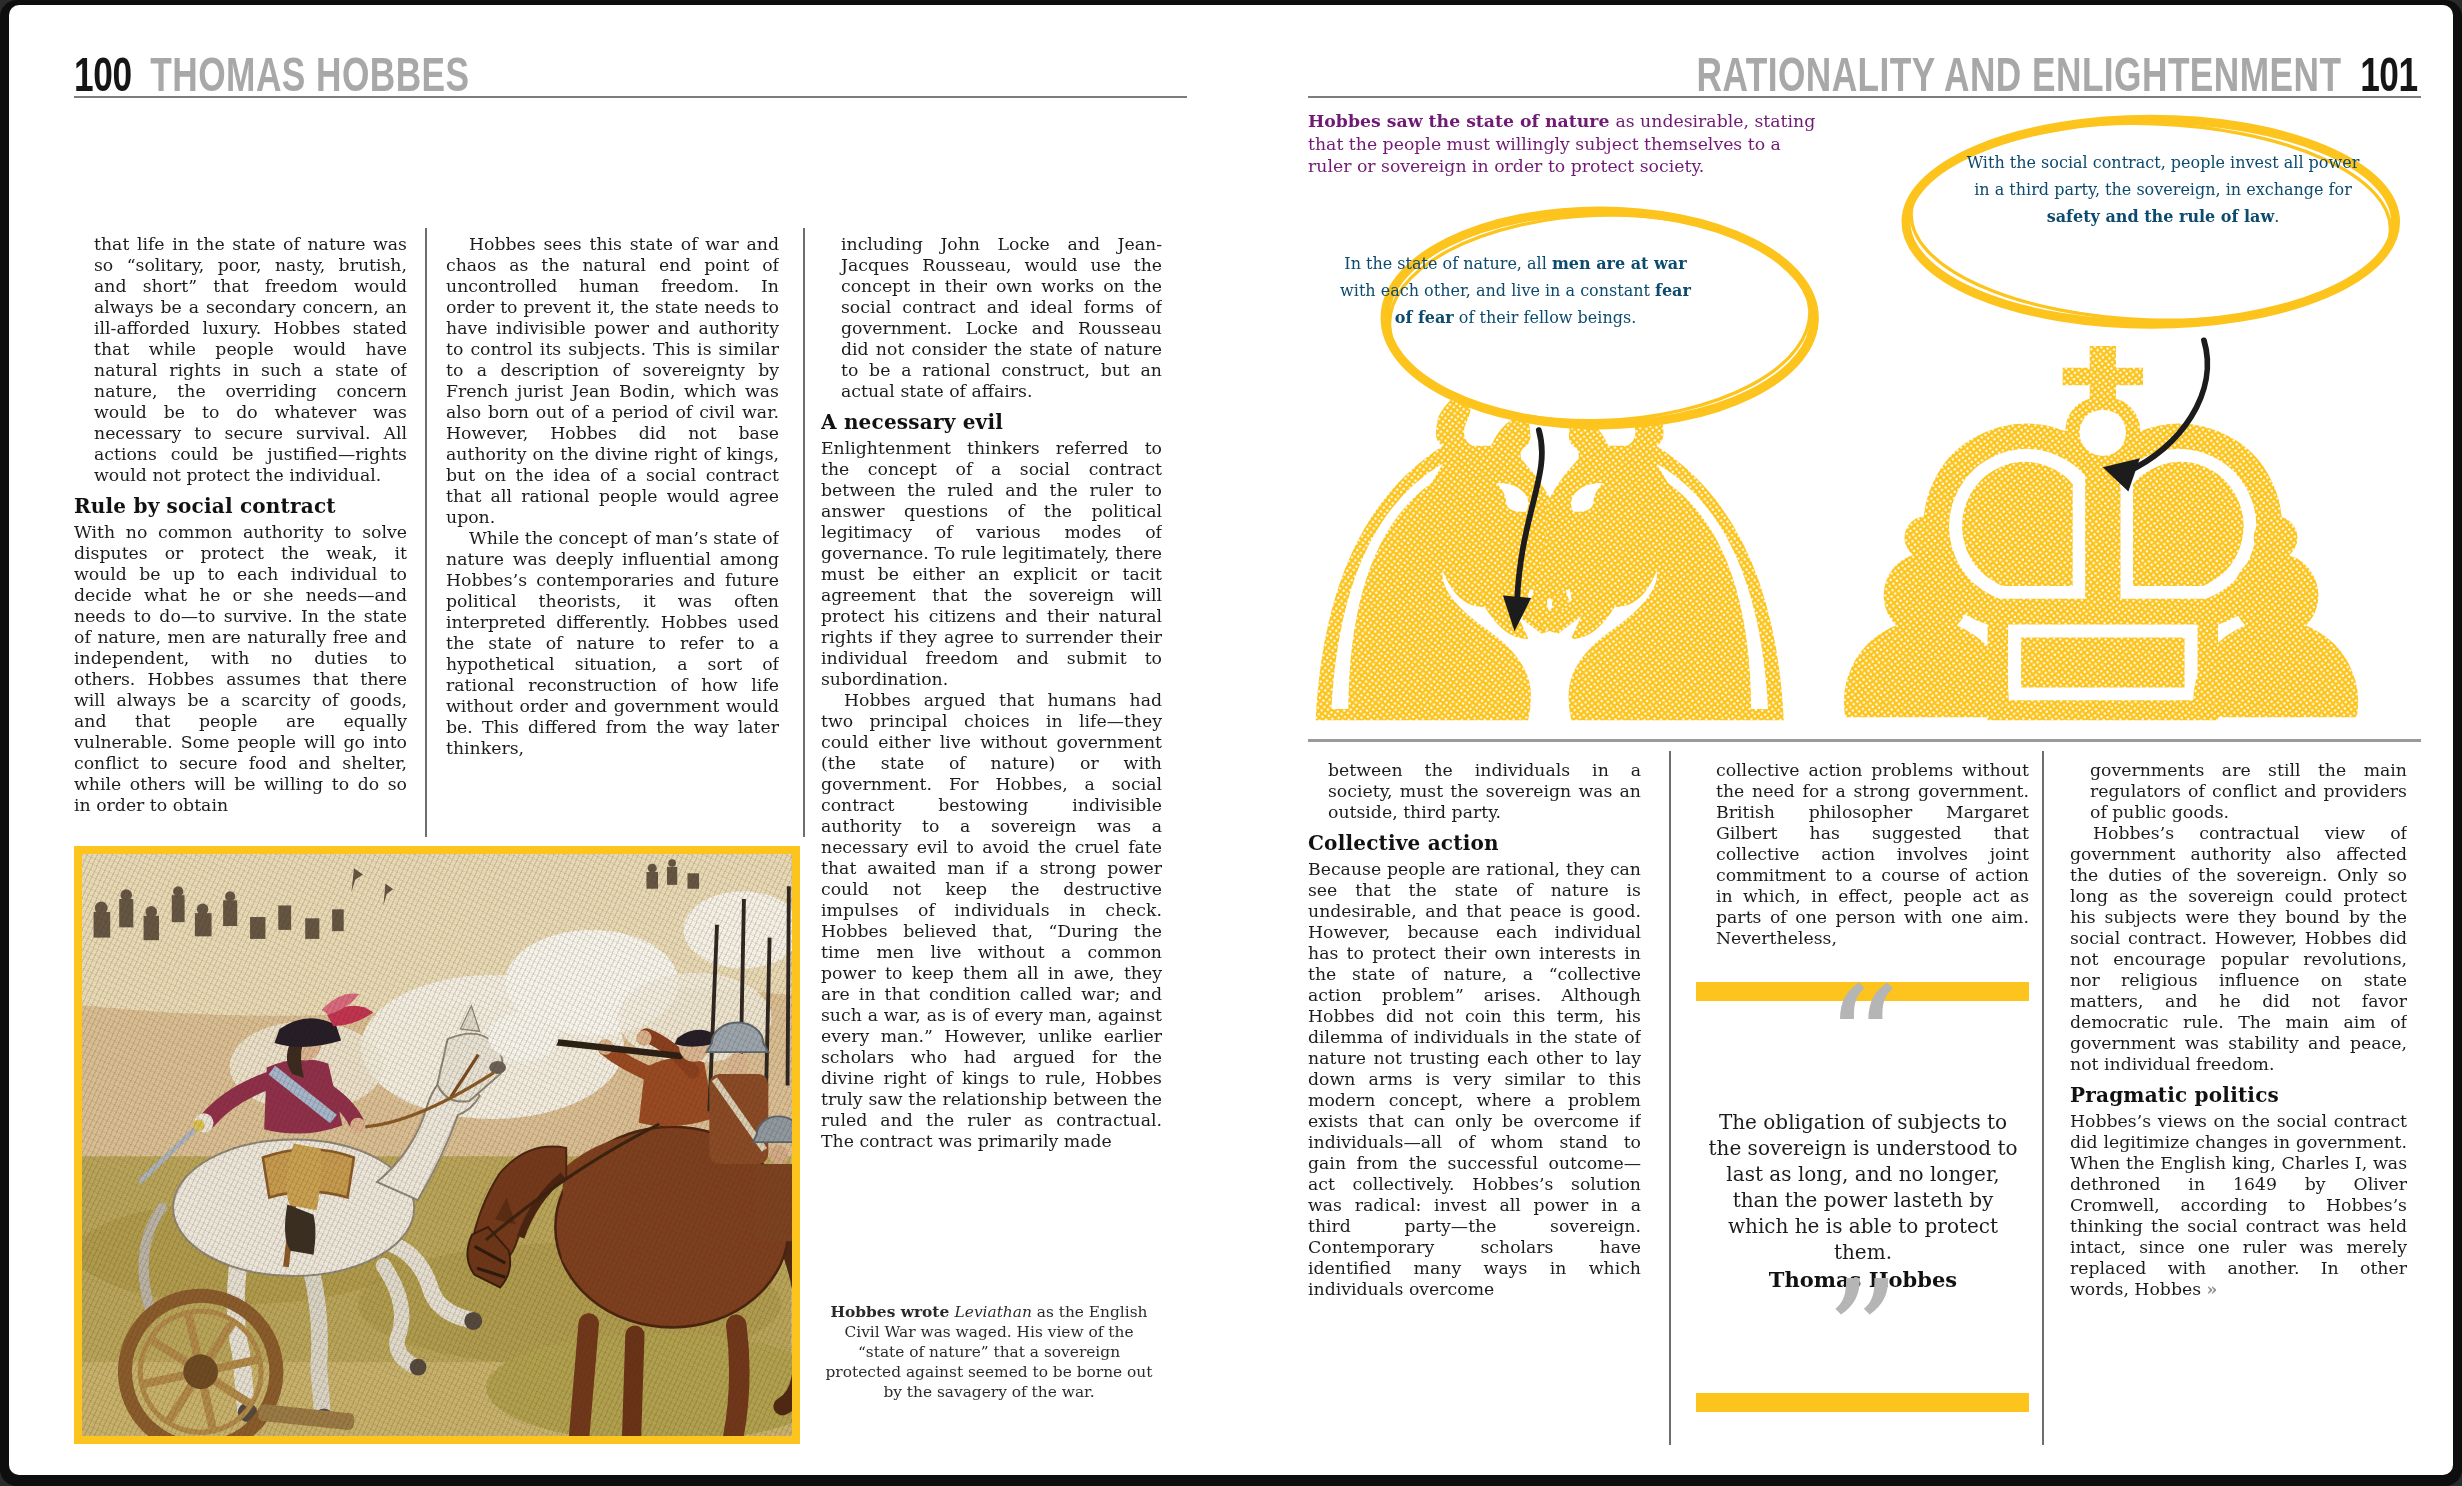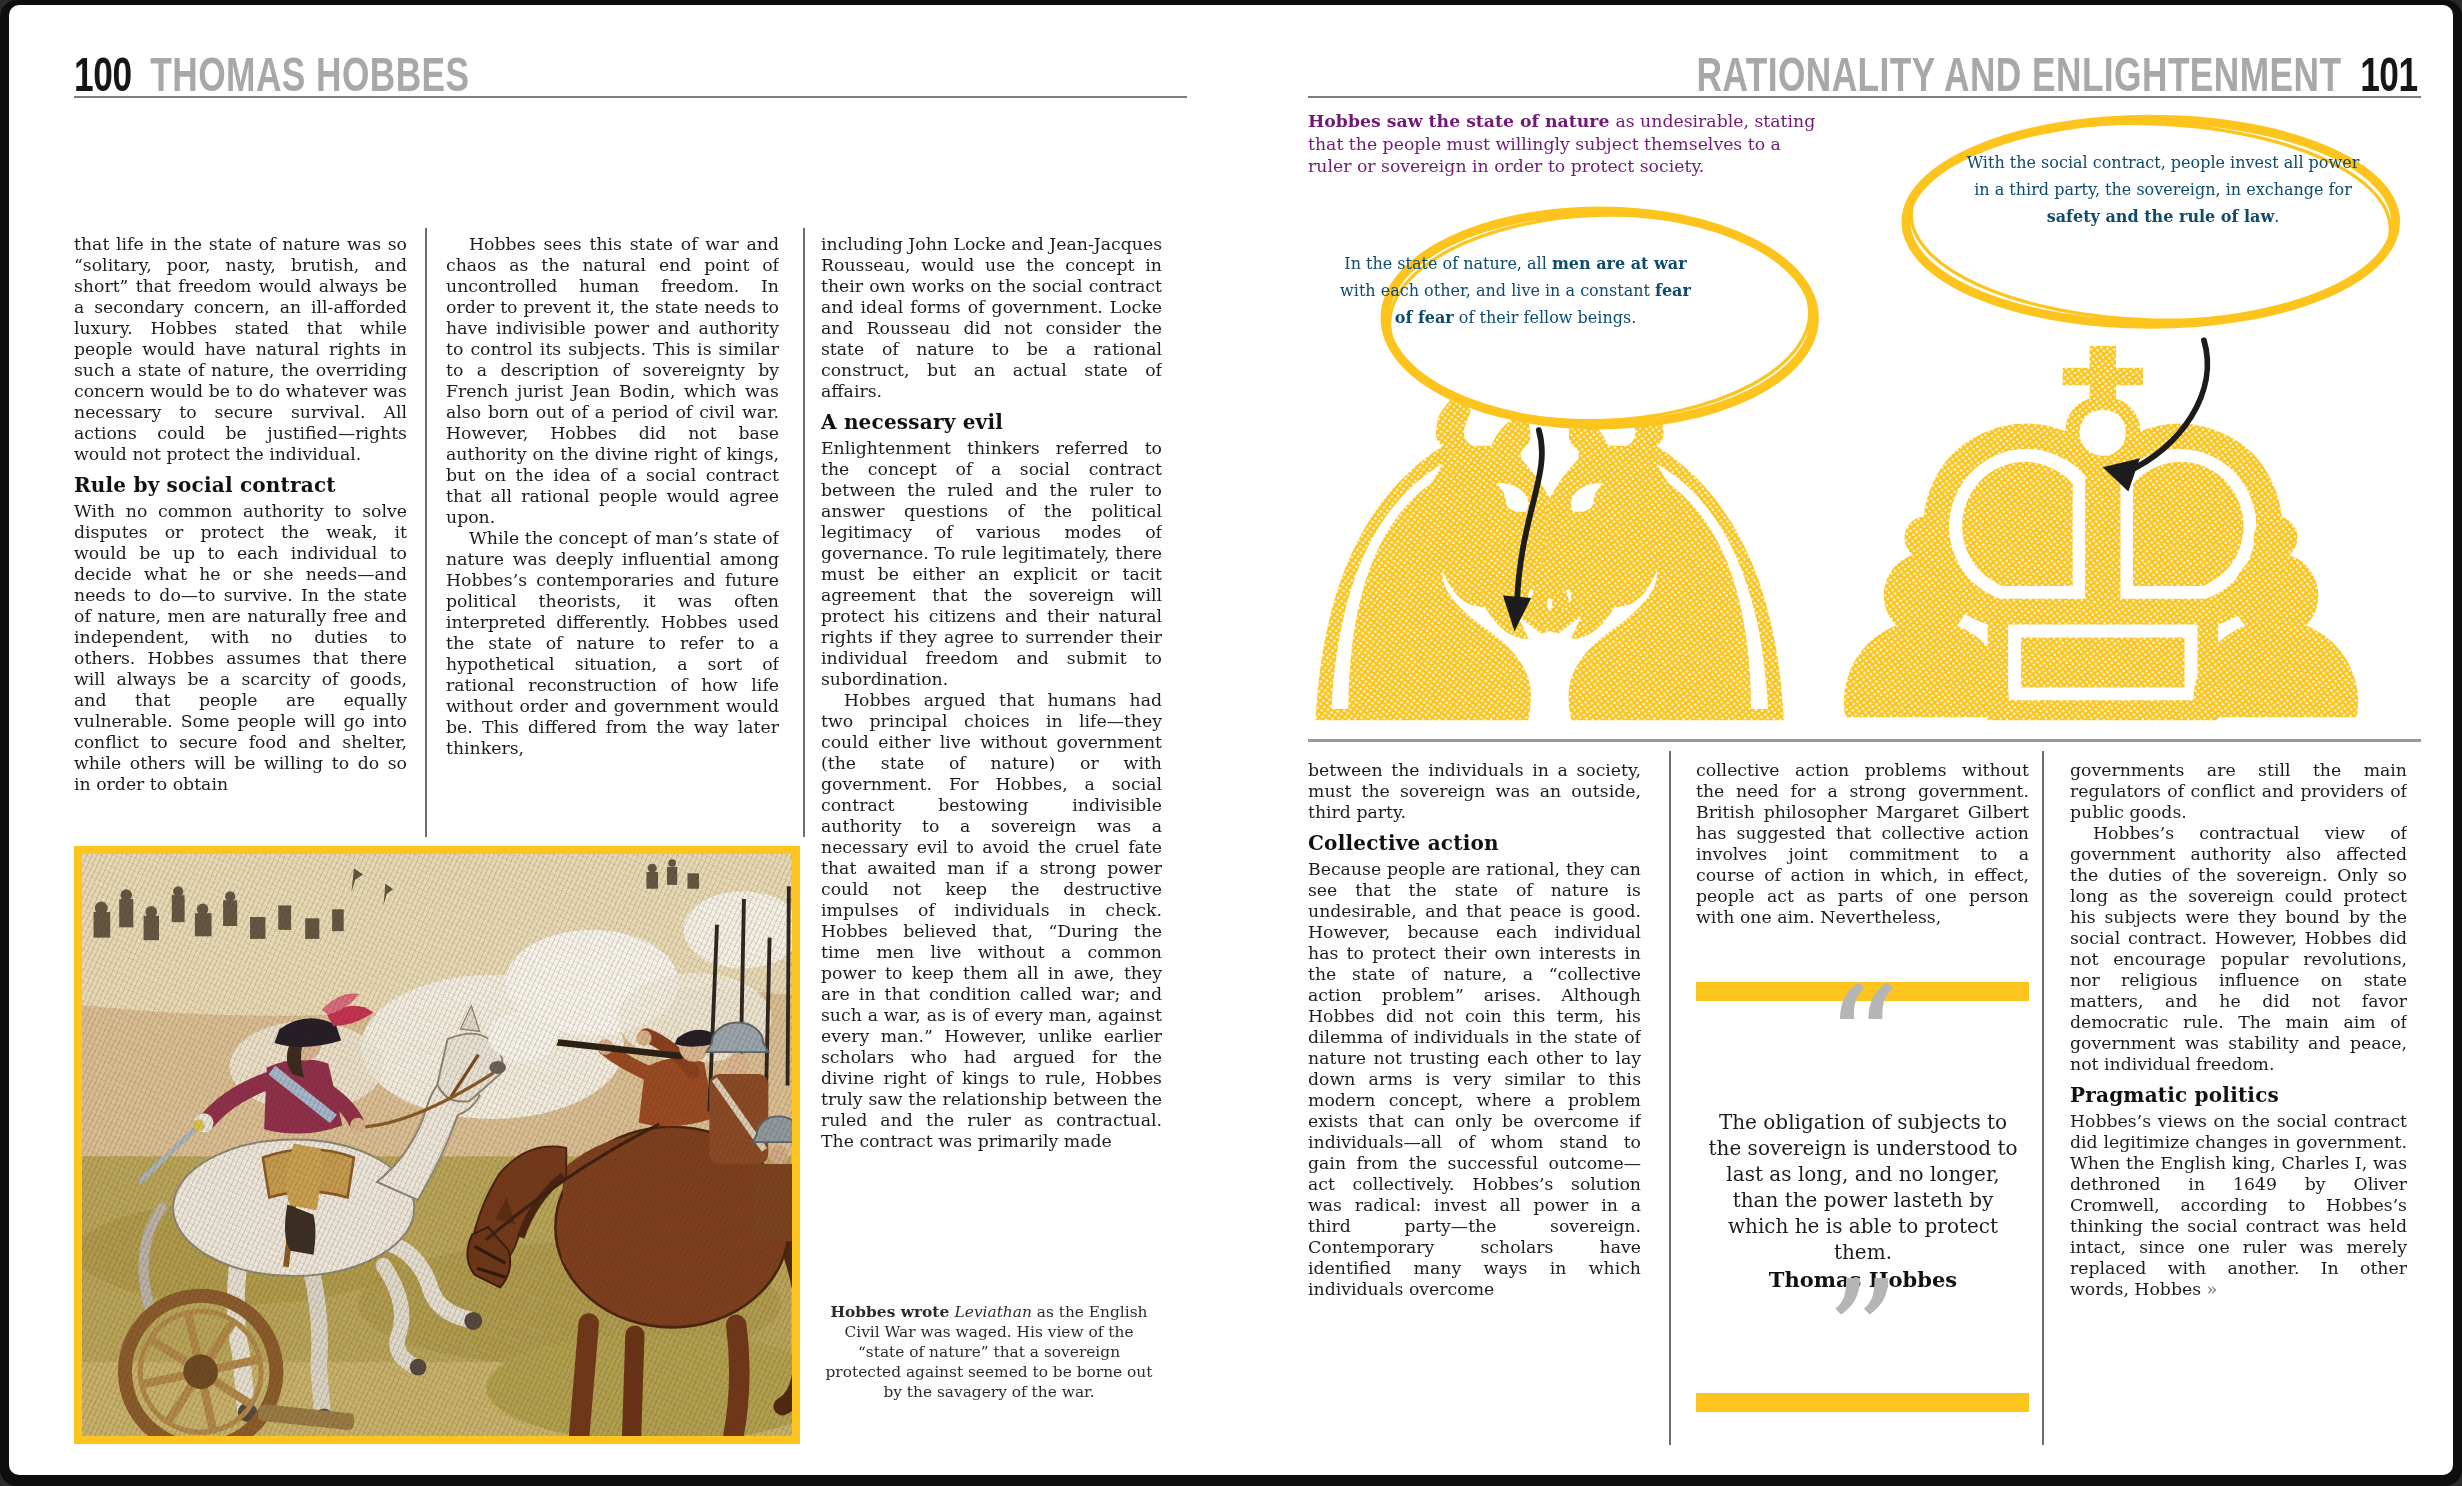--- a/index.html
+++ b/index.html
@@ -11,21 +11,21 @@
   .head-right{right:35px;top:45px;transform:scaleX(.72);transform-origin:right top;}
   .pnum{font-family:"Liberation Sans",sans-serif;font-weight:900;font-size:49px;line-height:1;color:#161616;letter-spacing:-0.6px;}
   .ptitle{font-family:"Liberation Sans",sans-serif;font-weight:900;font-size:49px;line-height:1;color:#a8a8a8;letter-spacing:0.6px;}
   .hrule{position:absolute;height:1.9px;background:#7d7d7d;}
   .vrule{position:absolute;width:1.9px;background:#6e6e6e;}
   
   .col{position:absolute;overflow:hidden;}
   .para{font-family:"DejaVu Serif",serif;font-size:17.3px;line-height:21px;color:#1c1c1c;text-align:justify;margin:0;}
   .ind{text-indent:23px;}
   .subhead{font-family:"DejaVu Serif",serif;font-weight:bold;font-size:20px;line-height:23px;color:#111;margin:9px 0 3.8px 0;letter-spacing:0.2px;}
-  .first{margin-top:0;}
+  .first{margin-top:0;margin-left:20px;}
   .b{font-weight:bold;} .i{font-style:italic;}
   
   .caption{position:absolute;font-family:"DejaVu Serif",serif;font-size:15.4px;line-height:20px;color:#2a2a2a;text-align:center;}
   
   .intro{position:absolute;font-family:"DejaVu Serif",serif;font-size:17.3px;line-height:22.4px;color:#701a75;}
   
   .bubble-text{position:absolute;font-family:"DejaVu Serif",serif;font-size:16px;line-height:27px;color:#0c4a6e;text-align:center;}
   
   .ybar{position:absolute;height:19px;background:#fcc41c;}
   .qmark{position:absolute;font-family:"DejaVu Serif",serif;color:#b5b5b5;font-size:147px;line-height:64px;text-align:center;height:96px;overflow:visible;}

